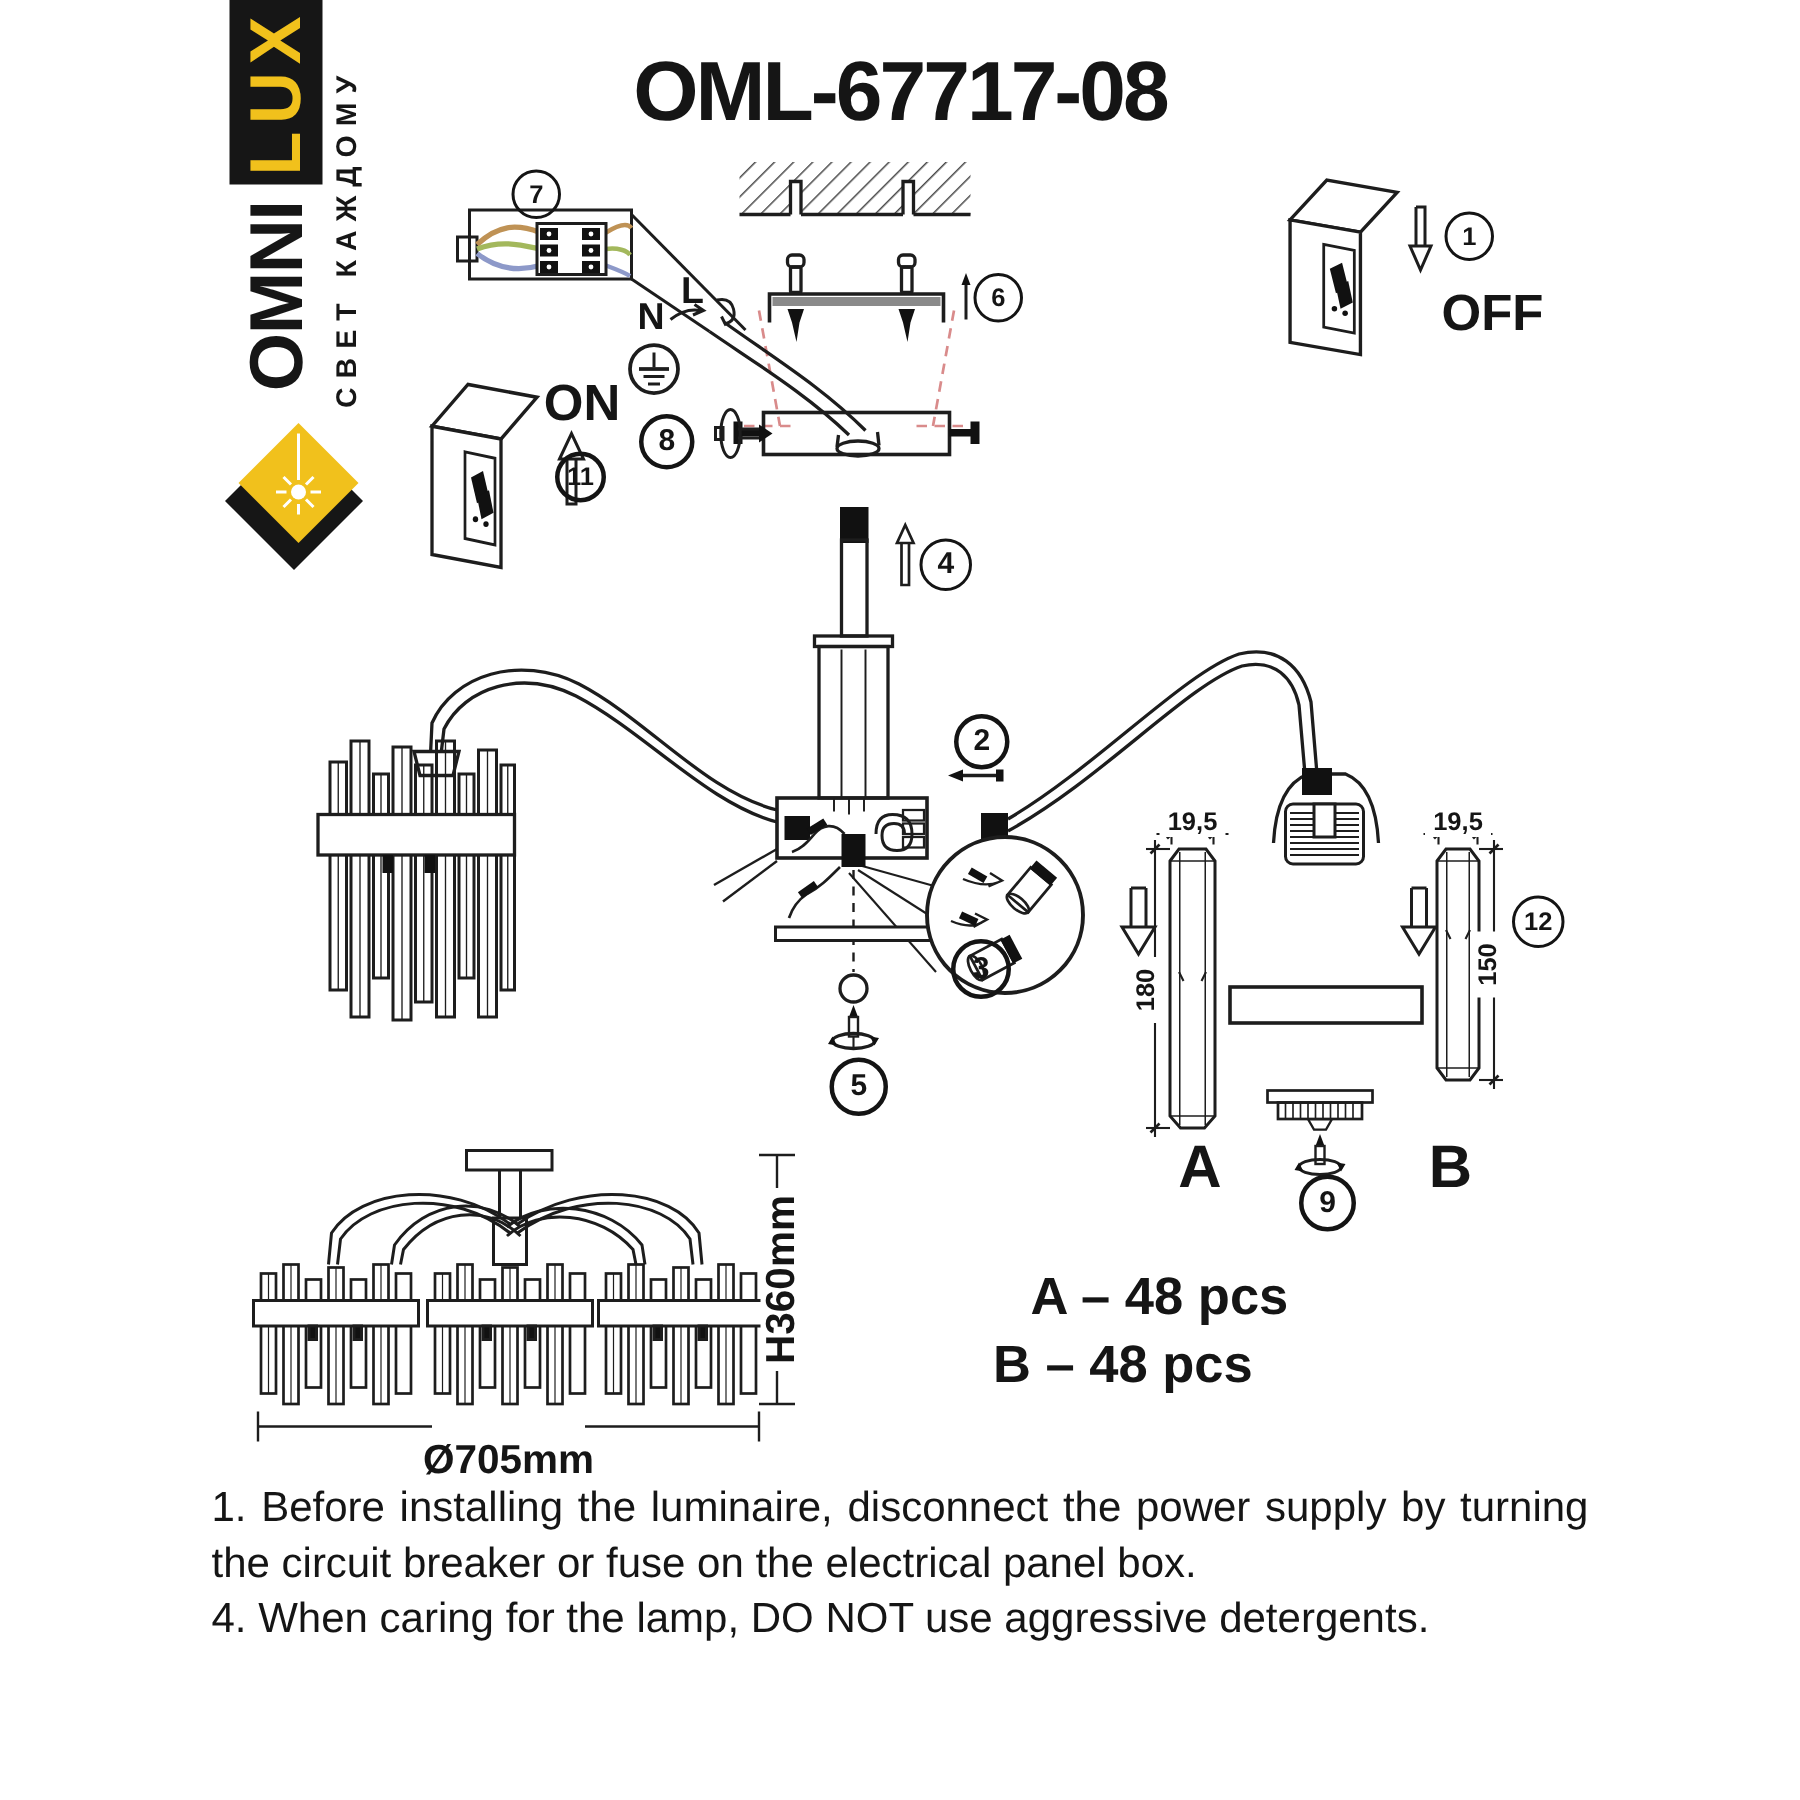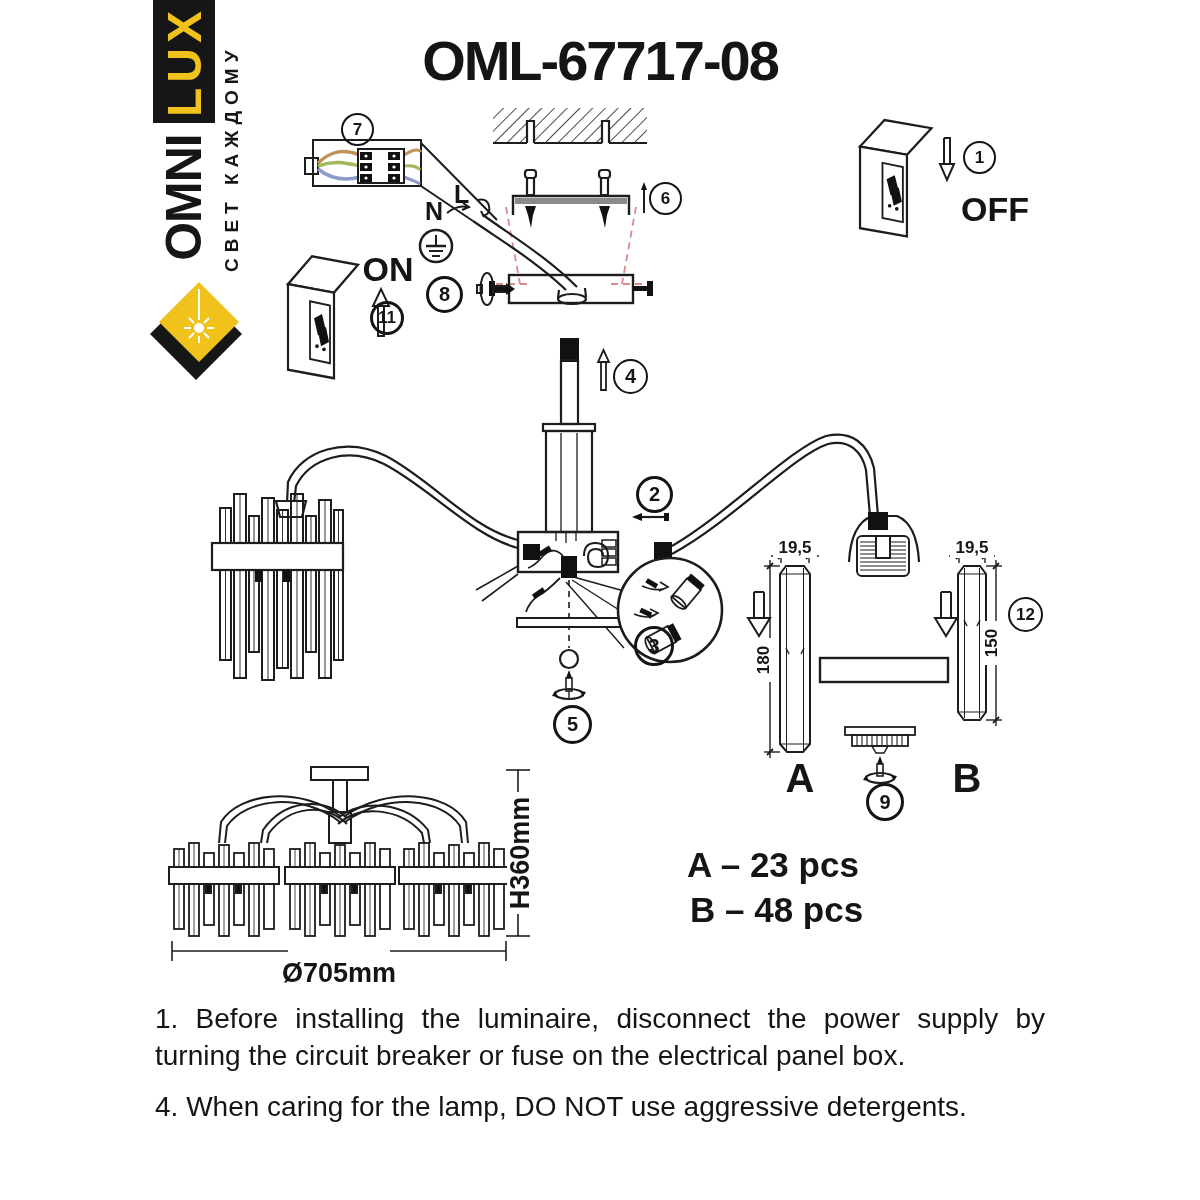--- a/index.html
+++ b/index.html
@@ -21,21 +21,21 @@
   .partletter{font-weight:bold;font-size:40px;}
   .qty{font-weight:bold;font-size:35px;white-space:nowrap;}
   .dim{font-weight:bold;font-size:17px;text-align:center;background:#fff;line-height:20px;}
   .dimbig{font-weight:bold;font-size:27px;text-align:center;background:#fff;line-height:26px;}
   .rotc{transform:rotate(-90deg);}
   .callout{position:absolute;border:2.2px solid #141414;border-radius:50%;
       display:flex;align-items:center;justify-content:center;font-weight:bold;font-size:20px;background:transparent;}
   .callout.thick{border-width:3.5px;}
   .callout.small-num{font-size:17px;}
   .instructions{width:918px;}
-  .instructions p{margin:14px;font-size:28px;line-height:37px;text-align:justify;}
+  .instructions p{margin:0;font-size:28px;line-height:37px;text-align:justify;}
 </style>
 </head>
 <body>
 
 <div class="page">
 
 <svg width="1200" height="1200" viewBox="0 0 1200 1200">
   <defs>
     <pattern id="hatch" width="9" height="9" patternUnits="userSpaceOnUse" patternTransform="rotate(45)">
       <line x1="0" y1="0" x2="0" y2="9" stroke="#4a4a4a" stroke-width="2"></line>
@@ -409,22 +409,22 @@
 <div class="callout thick small-num" style="left:370px;top:301px;width:28px;height:28px;">11</div>
 
 <div class="abs dim" style="left:773px;top:538px;width:44px;">19,5</div>
 <div class="abs dim rotc" style="left:742px;top:650px;width:44px;">180</div>
 <div class="abs dim" style="left:950px;top:538px;width:44px;">19,5</div>
 <div class="abs dim rotc" style="left:970px;top:633px;width:44px;">150</div>
 
 <div class="abs partletter" style="left:778px;top:756px;width:44px;text-align:center;">A</div>
 <div class="abs partletter" style="left:945px;top:756px;width:44px;text-align:center;">B</div>
 
-<div class="abs qty" style="left:687px;top:845px;">A – 23 pcs</div>
-<div class="abs qty" style="left:690px;top:890px;">B – 48 pcs</div>
+<div class="abs qty" style="left:687px;top:845px;">A – 48 pcs</div>
+<div class="abs qty" style="left:662px;top:890px;">B – 48 pcs</div>
 
 <div class="abs dimbig rotc" style="left:459px;top:840px;width:122px;">H360mm</div>
 <div class="abs dimbig" style="left:280px;top:960px;width:118px;">Ø705mm</div>
 
 <div class="abs instructions" style="left:141px;top:986px;">
   <p>1. Before installing the luminaire, disconnect the power supply by turning the circuit breaker or fuse on the electrical panel box.</p>
   <p>4. When caring for the lamp, DO NOT use aggressive detergents.</p>
 </div>
 
 </div>

